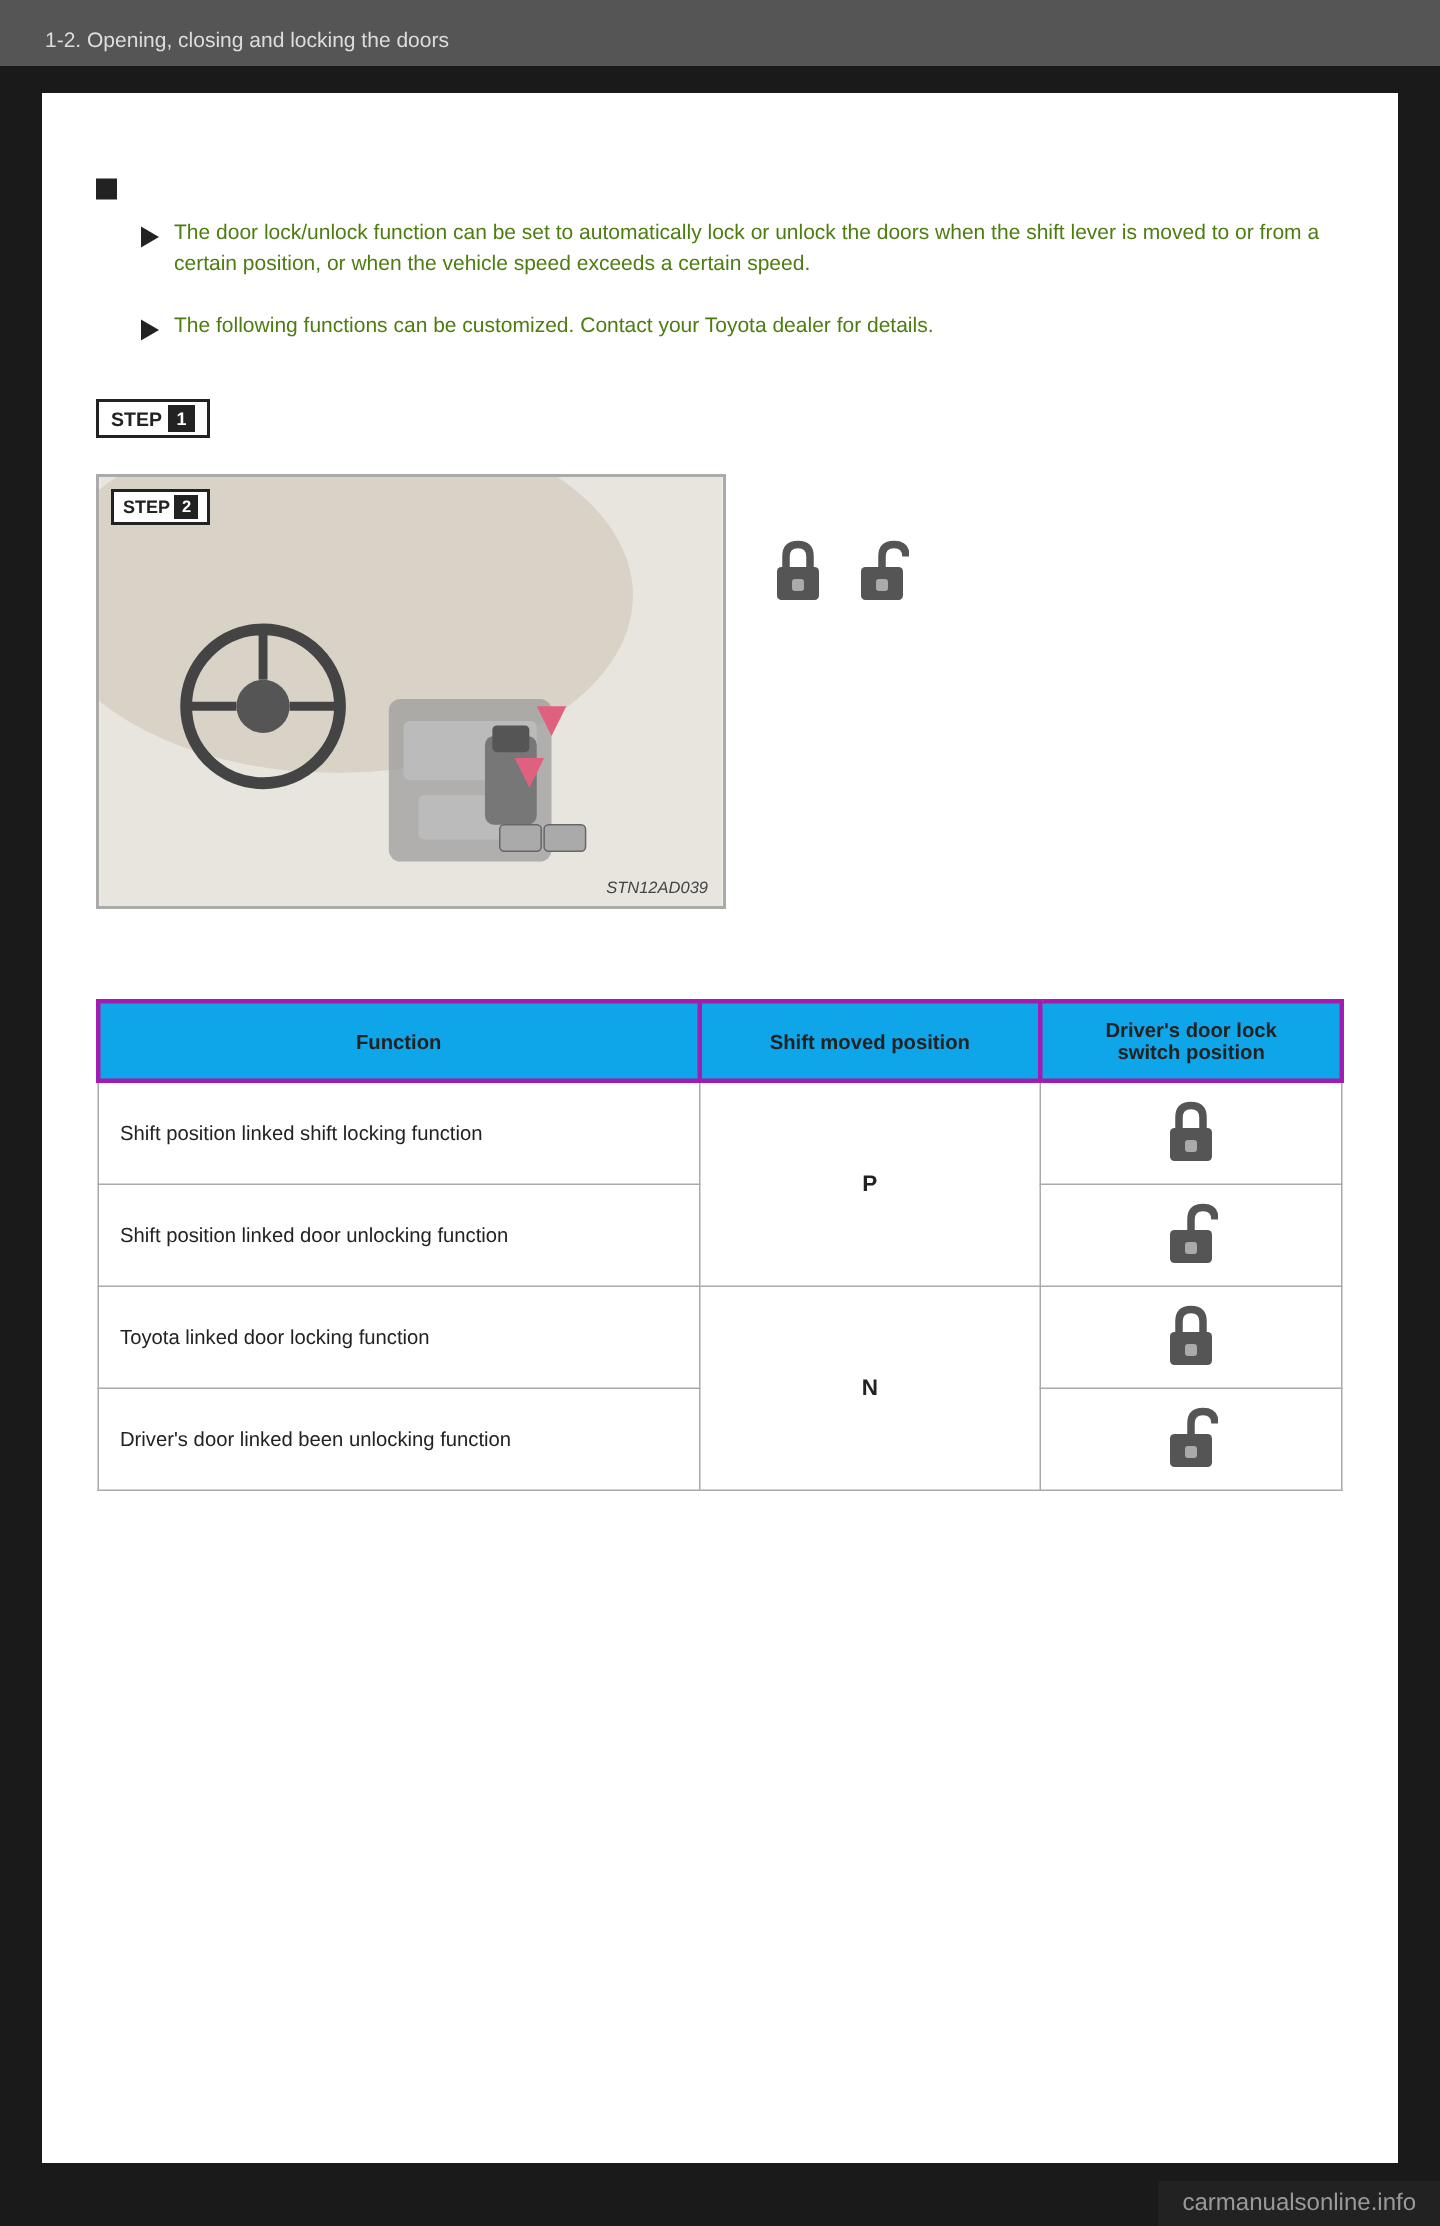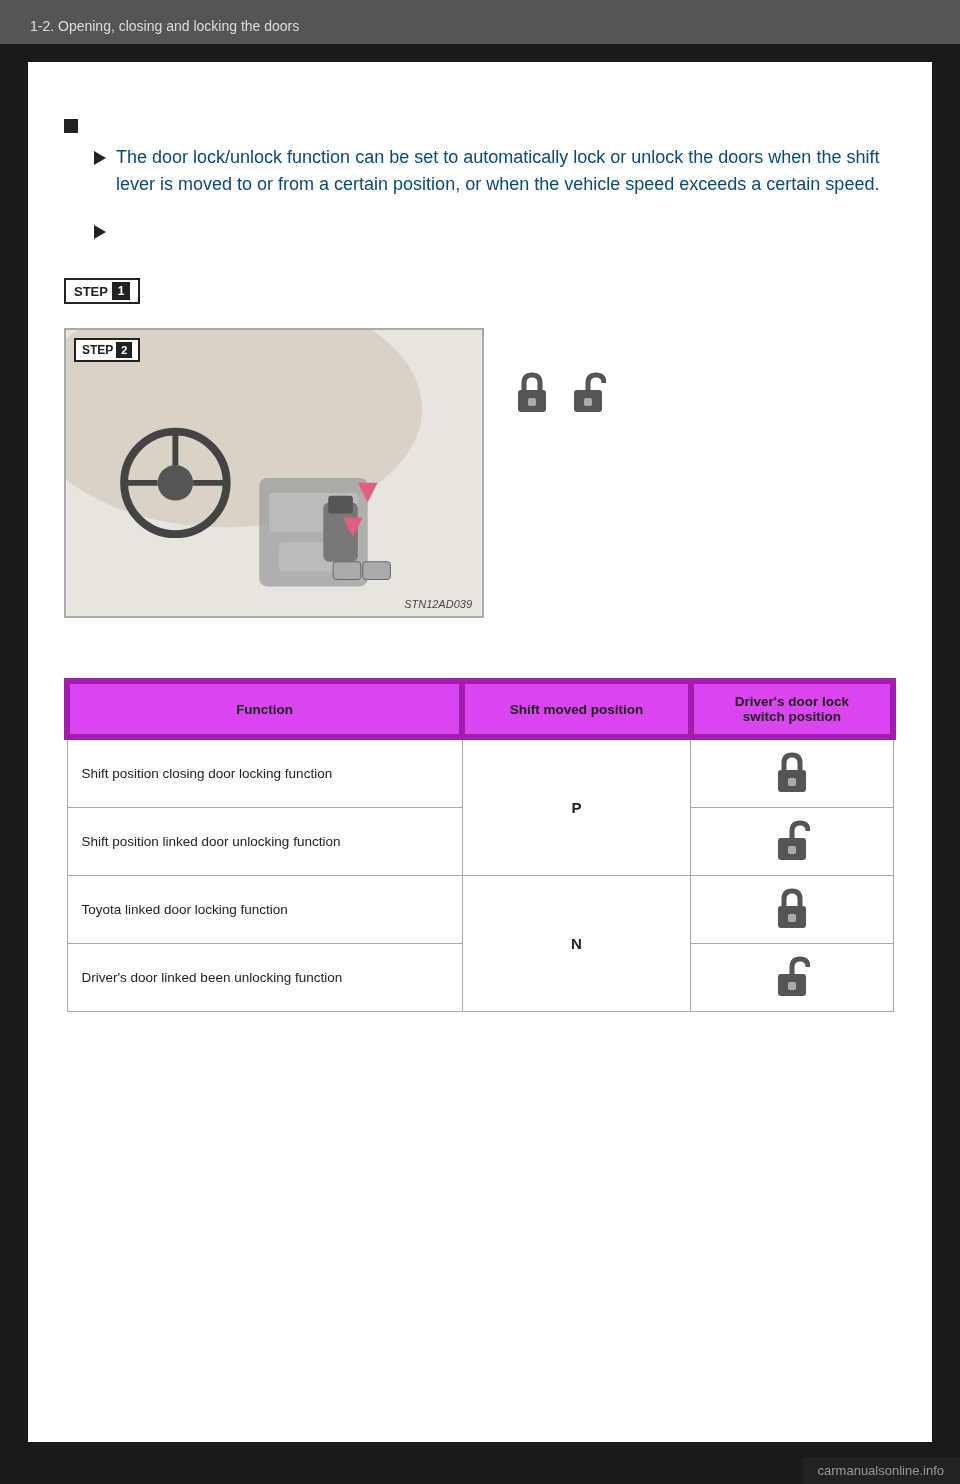--- a/index.html
+++ b/index.html
@@ -60,22 +60,22 @@
       margin-bottom: 8px;
       line-height: 1.5;
     }
 
     .bullet-line .icon-wrap {
       margin-top: 3px;
       flex-shrink: 0;
     }
 
     .bullet-text {
-      font-size: 18px;
-      color: #0c4a6e;
+      font-size: 14px;
+      color: #4d7c0f;
     }
 
     .step-badge {
       display: inline-flex;
       align-items: center;
       border: 2px solid #222;
       padding: 2px 8px;
       font-size: 13px;
       font-weight: bold;
       margin-bottom: 14px;
@@ -173,22 +173,22 @@
 
     
     .data-table {
       width: 100%;
       border-collapse: collapse;
       margin-top: 24px;
       font-size: 13.5px;
     }
 
     .data-table th {
-      background: #d946ef;
-      border: 6px solid #a21caf;
+      background: #0ea5e9;
+      border: 3px solid #a21caf;
       padding: 10px 14px;
       text-align: center;
       font-weight: bold;
       color: #222;
     }
 
     .data-table td {
       border: 1px solid #aaa;
       padding: 10px 14px;
       text-align: center;
@@ -199,21 +199,21 @@
     .data-table td.left-align {
       text-align: left;
     }
 
     .footer-bar {
       position: fixed;
       bottom: 0;
       right: 0;
       background: #222;
       color: #999;
-      font-size: 13px;
+      font-size: 16px;
       padding: 6px 16px;
     }
 
     .top-spacer {
       height: 20px;
     }
 
     .sub-bullet {
       margin-left: 30px;
     }
@@ -240,20 +240,21 @@
       <span class="icon-wrap">
         <span class="black-triangle"></span>
       </span>
       <span class="bullet-text">The door lock/unlock function can be set to automatically lock or unlock the doors when the shift lever is moved to or from a certain position, or when the vehicle speed exceeds a certain speed.</span>
     </div>
     <div style="height:12px;"></div>
     <div class="bullet-line sub-bullet">
       <span class="icon-wrap">
         <span class="black-triangle"></span>
       </span>
+      <span class="bullet-text">The following functions can be customized. Contact your Toyota dealer for details.</span>
     </div>
   </div>
 
   <div style="height:10px;"></div>
 
   
   <div class="step-badge">
     <span>STEP</span>
     <span class="step-num">1</span>
   </div>
@@ -326,21 +327,21 @@
   <table class="data-table">
     <thead>
       <tr>
         <th>Function</th>
         <th>Shift moved position</th>
         <th>Driver's door lock<br>switch position</th>
       </tr>
     </thead>
     <tbody id="table-body">
     <tr>
-          <td class="left-align">Shift position closing door locking function</td>
+          <td class="left-align">Shift position linked shift locking function</td>
           <td rowspan="2" style="font-weight: bold; font-size: 15px;">P</td>
           <td><svg width="36" height="44" viewBox="0 0 36 44" xmlns="http://www.w3.org/2000/svg">
         <rect x="4" y="20" width="28" height="22" rx="3" fill="#555"></rect>
         <path d="M10 20 V13 Q10 5 18 5 Q26 5 26 13 V20" fill="none" stroke="#555" stroke-width="5"></path>
         <rect x="14" y="28" width="8" height="8" rx="2" fill="#fff" opacity="0.5"></rect>
       </svg></td>
         </tr>
         <tr>
           <td class="left-align">Shift position linked door unlocking function</td>
           <td><svg width="36" height="44" viewBox="0 0 36 44" xmlns="http://www.w3.org/2000/svg">

